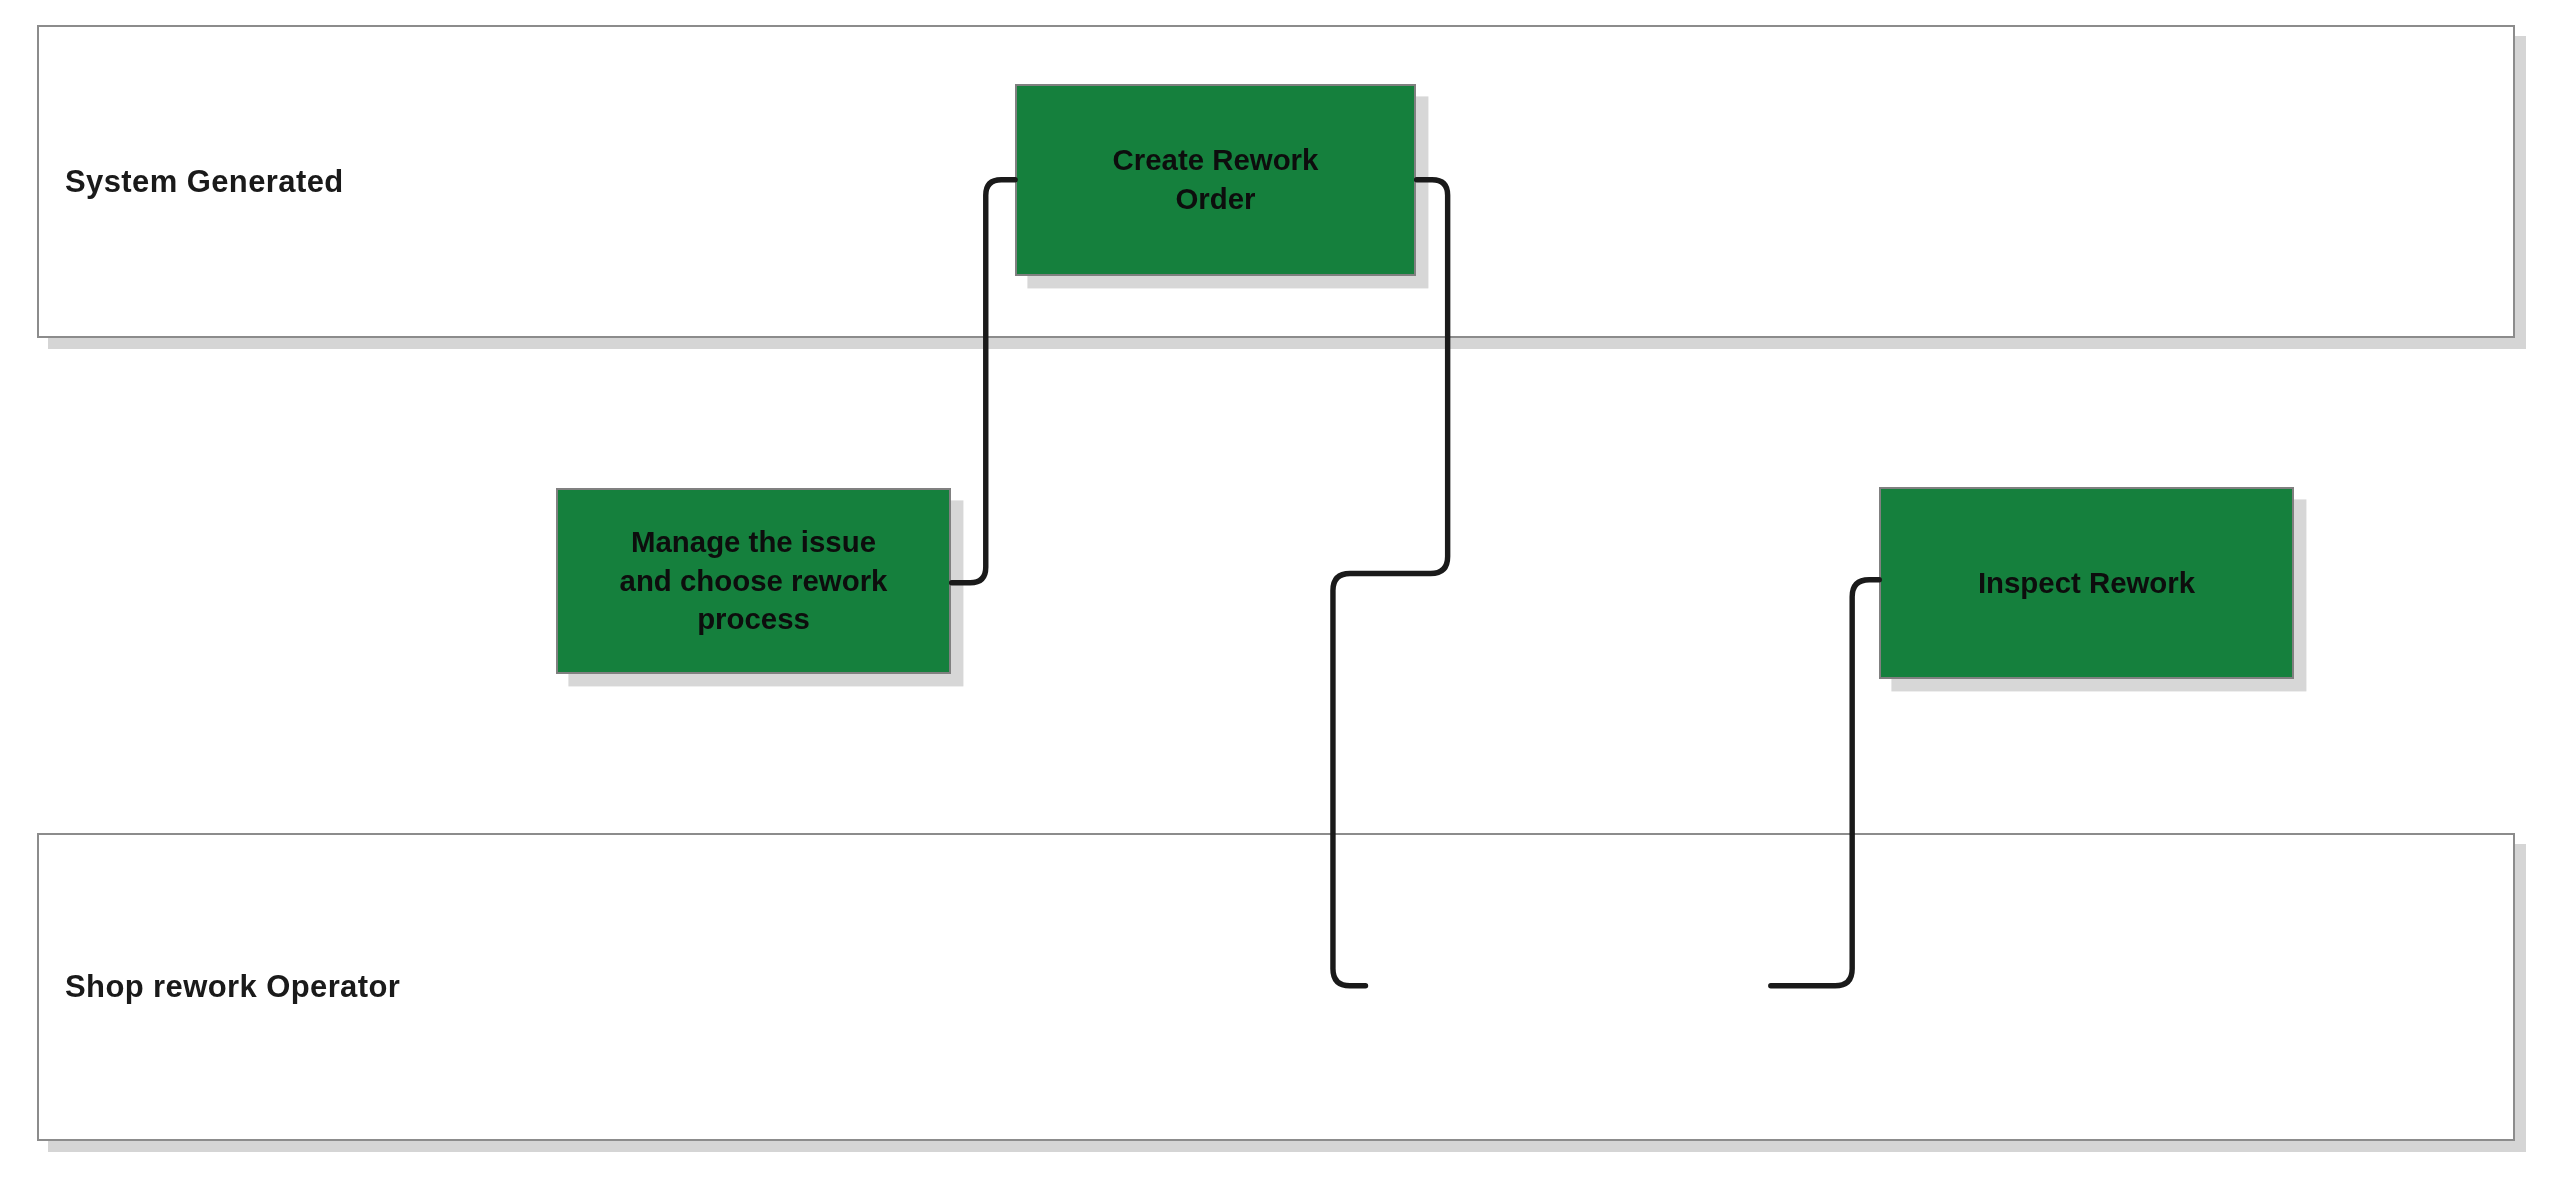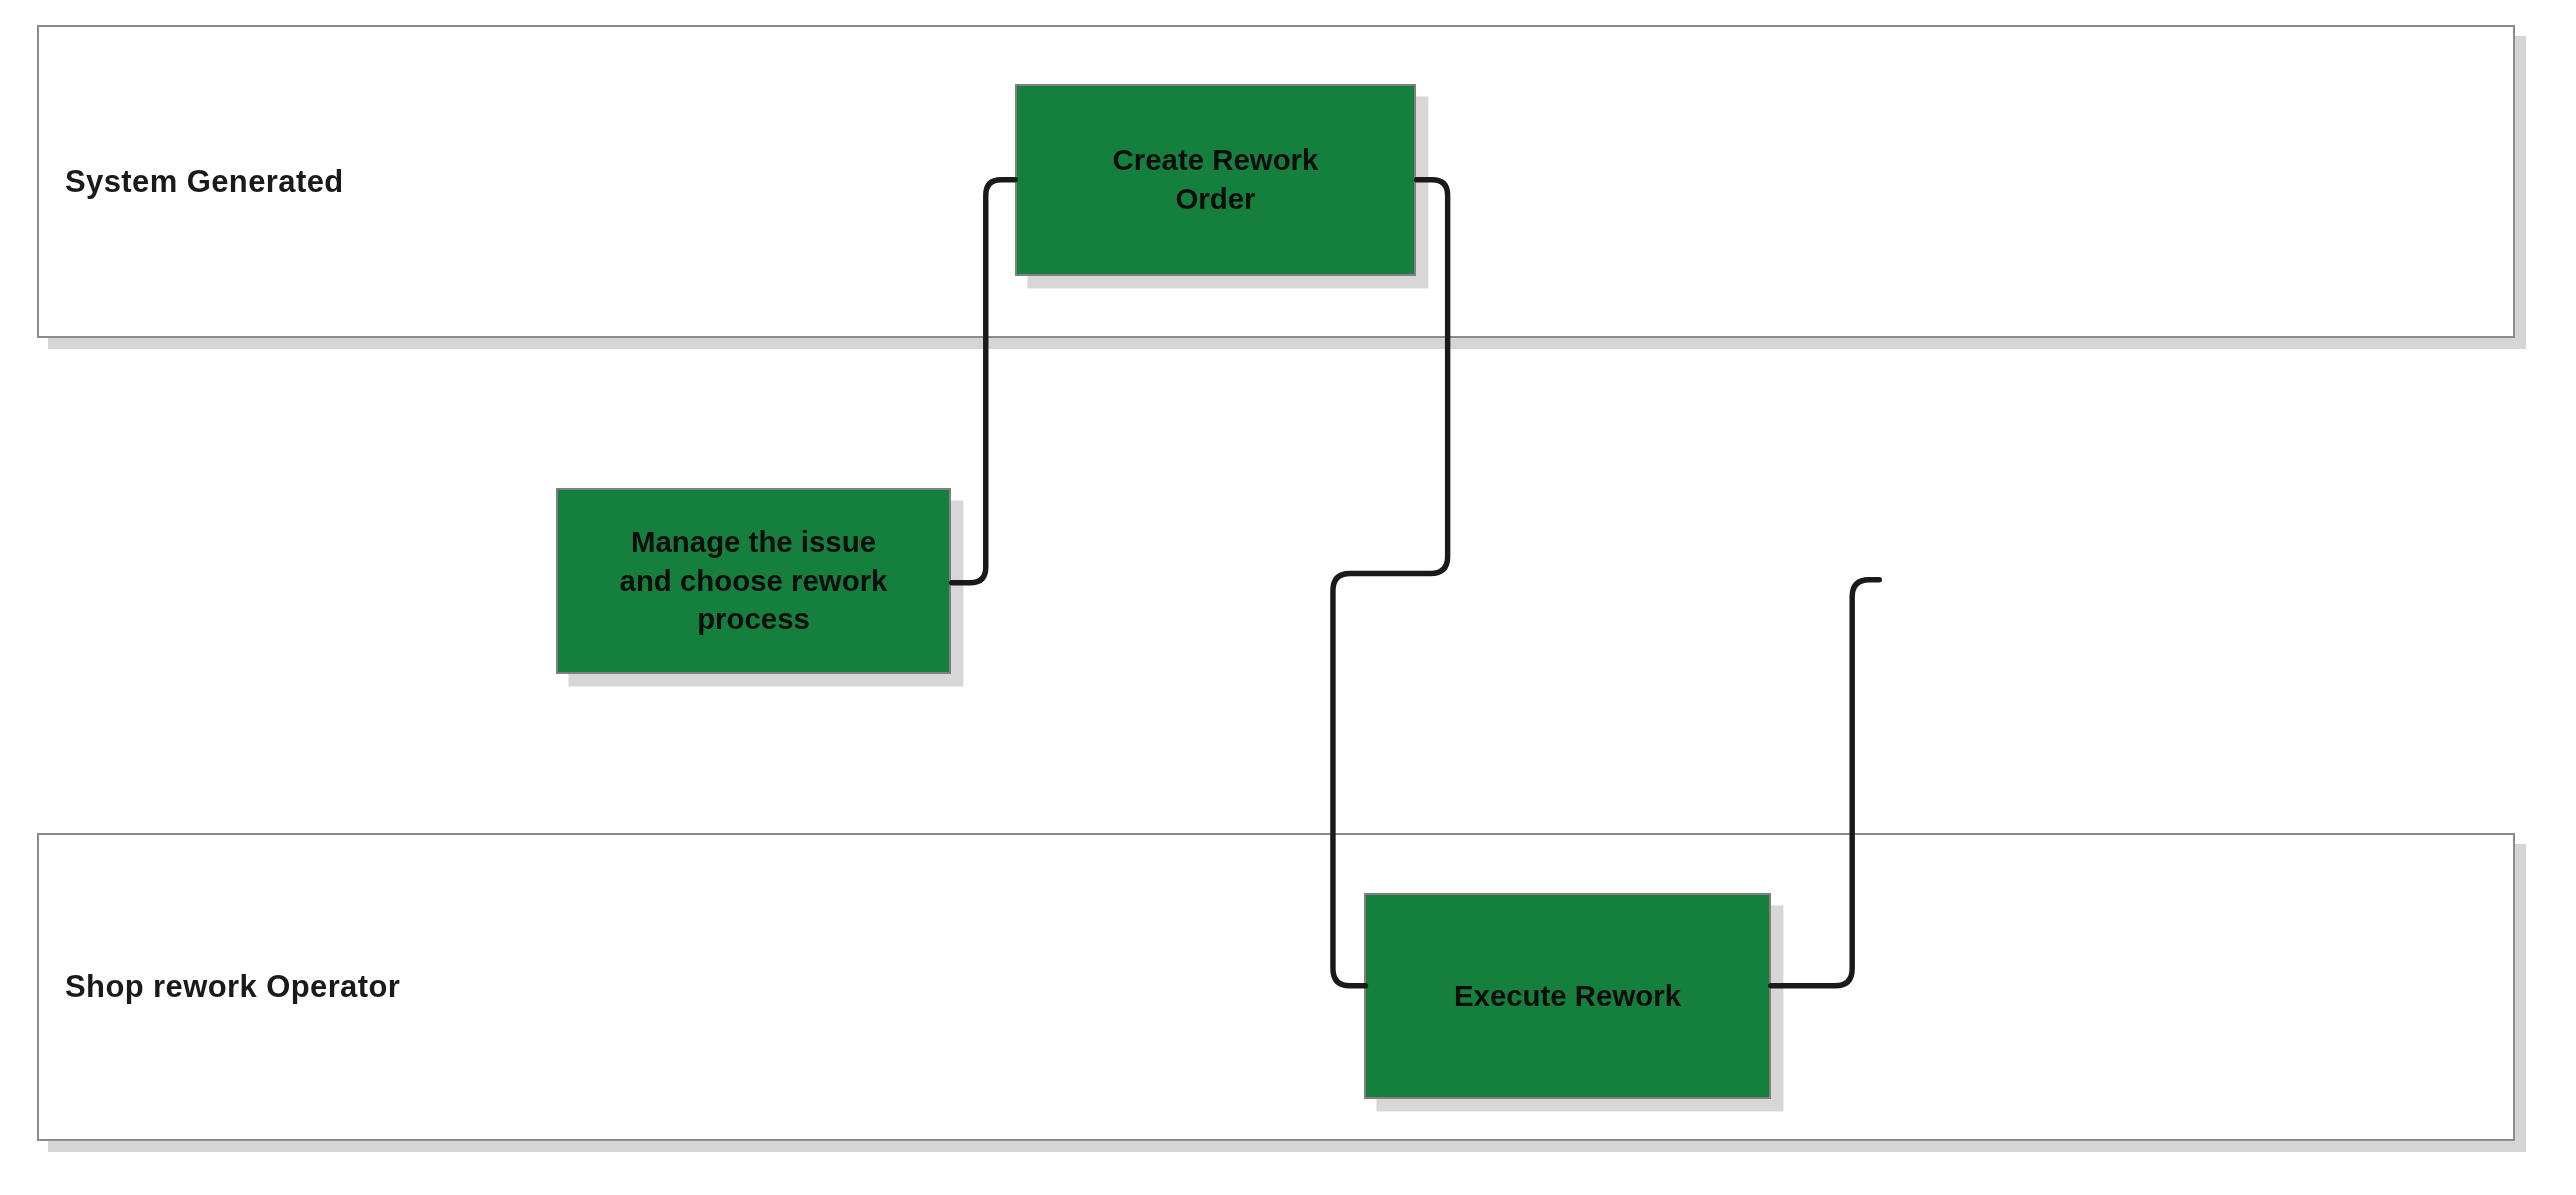--- a/index.html
+++ b/index.html
@@ -99,24 +99,24 @@
     <div class="task-label">Create Rework
 Order</div>
   </div>
 
   <div class="task" id="task1" style="left: 556px; top: 488px; width: 395px; height: 186px;">
     <div class="task-label">Manage the issue
 and choose rework
 process</div>
   </div>
 
+  <div class="task" id="task2" style="left: 1879px; top: 487px; width: 415px; height: 192px;">
+    <div class="task-label">Inspect Rework</div>
+  </div>
 
-  <div class="task" id="task3" style="left: 1364px; top: 893px; width: 407px; height: 206px;">
-    <div class="task-label">Execute Rework</div>
-  </div>
 
   <svg id="connectors" viewBox="0 0 3324 1542">
     <path id="conn0" d="M 1228 752 L 1252 752 Q 1272 752 1272 732 L 1272 252 Q 1272 232 1292 232 L 1310 232"></path>
     <path id="conn1" d="M 1828 232 L 1848 232 Q 1868 232 1868 252 L 1868 718 Q 1868 740 1846 740 L 1742 740 Q 1720 740 1720 762 L 1720 1250 Q 1720 1272 1742 1272 L 1762 1272"></path>
     <path id="conn2" d="M 2285 1272 L 2368 1272 Q 2390 1272 2390 1250 L 2390 770 Q 2390 748 2412 748 L 2425 748"></path>
   </svg>
 
 </div>
 
 

